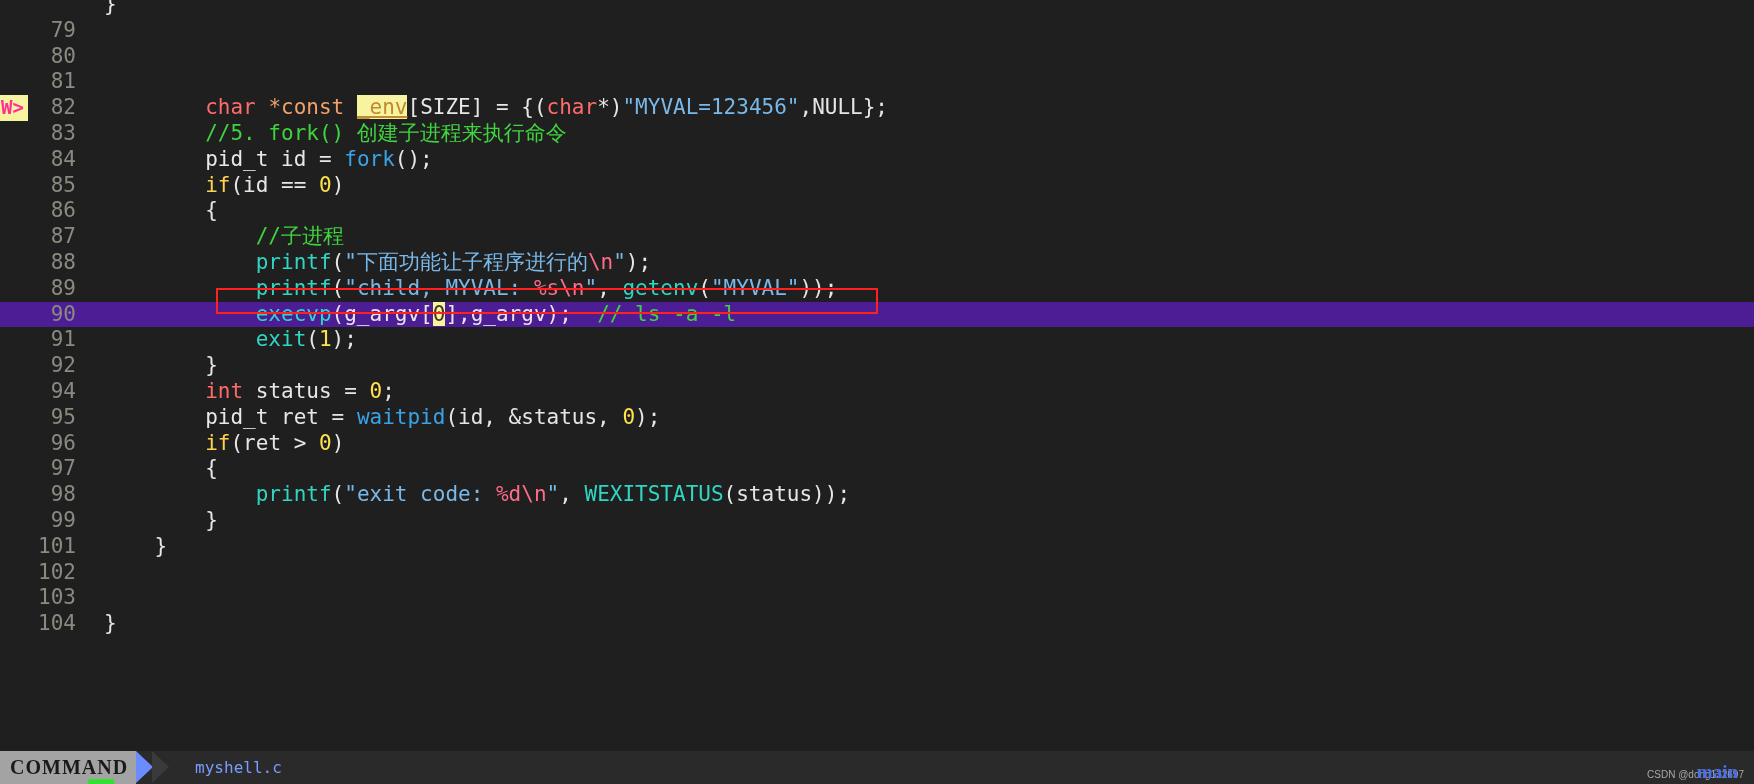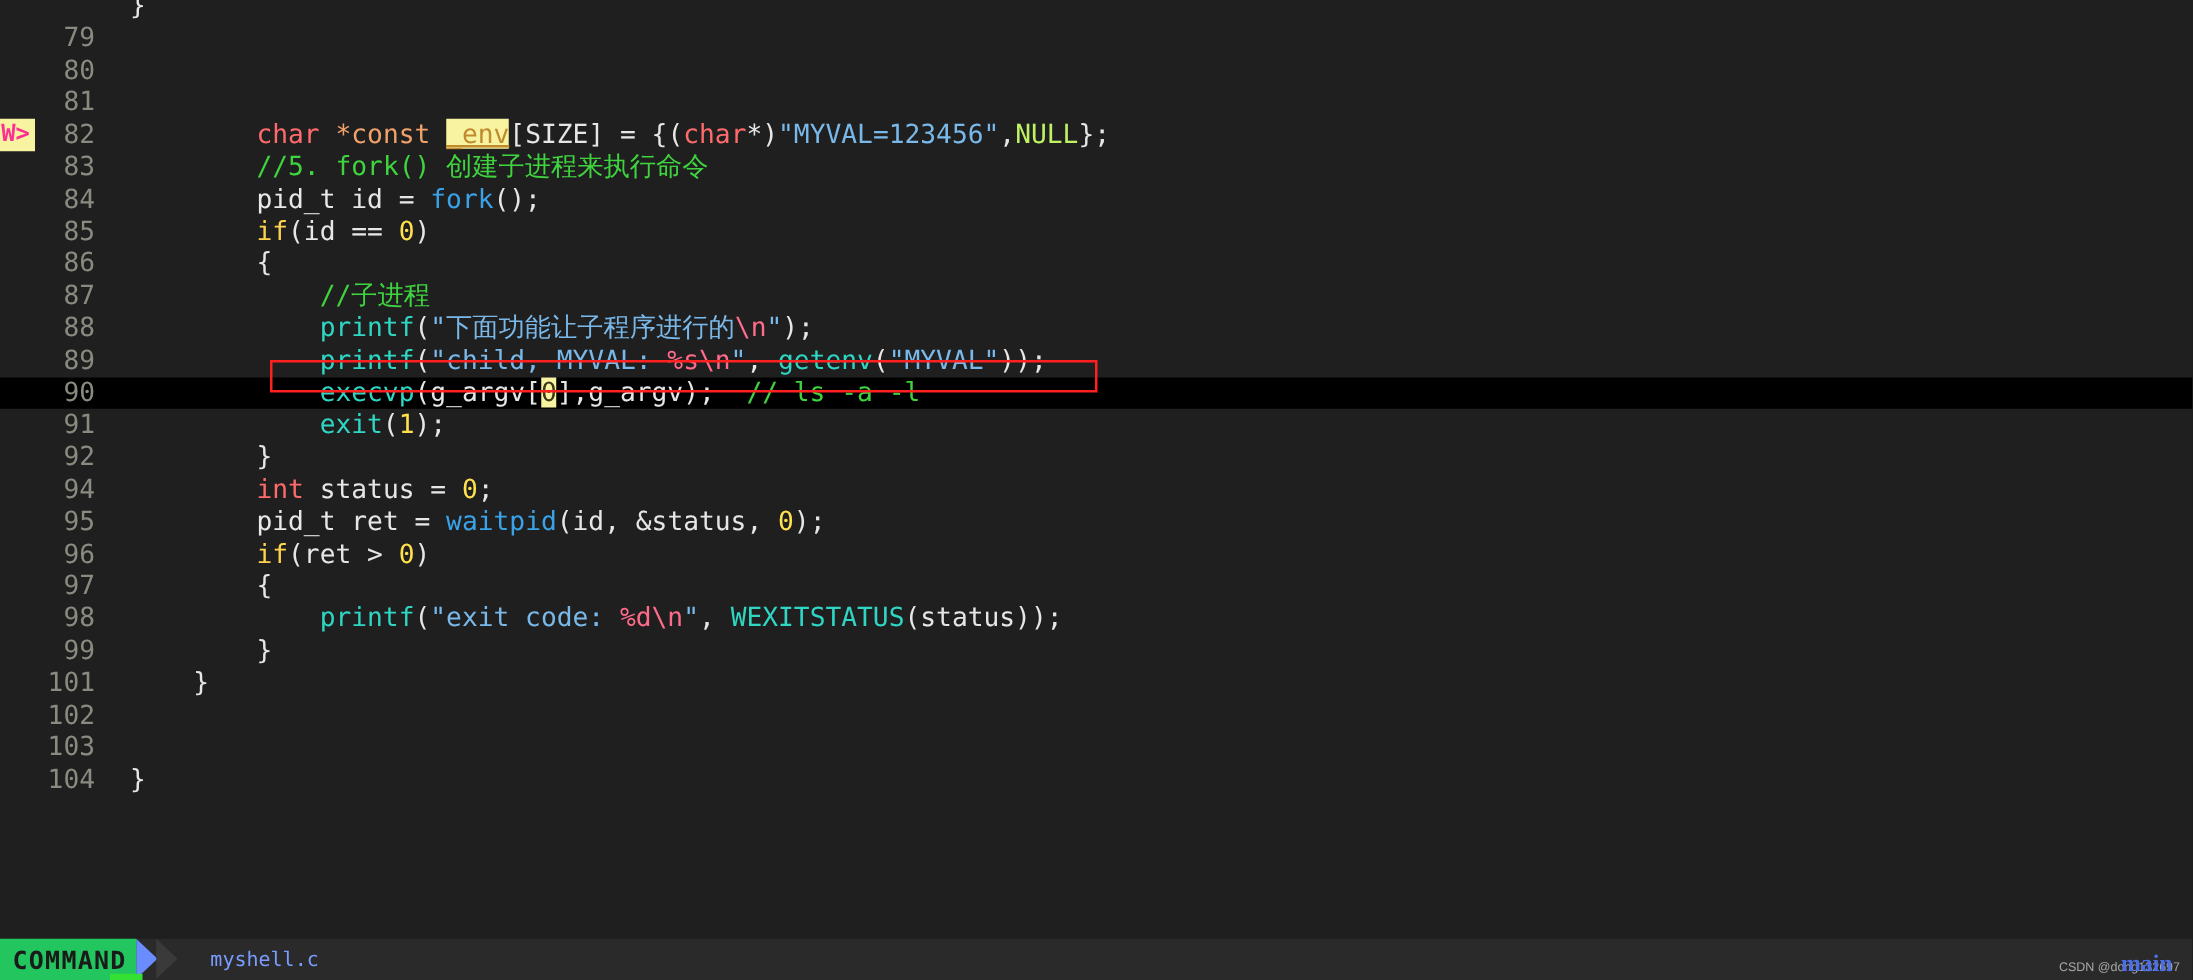--- a/index.html
+++ b/index.html
@@ -25,21 +25,21 @@
   }
   .line {
     display: flex;
     align-items: center;
     height: 25.8px;
     font-size: 21px;
     line-height: 25.8px;
     white-space: pre;
   }
   .line.current {
-    background: #000000;
+    background: #4c1d95;
   }
   .gutter-sign {
     width: 28px;
     min-width: 28px;
     text-align: left;
     font-size: 19px;
     font-weight: bold;
     color: #ff2f92;
     padding-left: 1px;
     box-sizing: border-box;
@@ -69,21 +69,21 @@
   .fn       { color: #2fd6c3; }      
   .fn2      { color: #3aa3e8; }      
   .str      { color: #79b8e8; }
   .esc      { color: #ff6b8a; }      
   .num      { color: #ffe14d; }      
   .cond     { color: #ffd24d; }      
   .cmt      { color: #3fd43f; }      
   .punct    { color: #e6e6e6; }
   .op       { color: #e6e6e6; }
   .brace    { color: #e6e6e6; }
-  .const    { color: #bef264; }
+  .const    { color: #e5e5e5; }
   .hl-search{ background:#f8f3a0; color:#c08a2e;margin-top:12px; }
   .hl-search u { text-decoration: underline; }
   .cursor-num { background:#f8f3a0; color:#3a3a1a; }
 
   .annot-box {
     position: absolute;
     border: 2px solid #ff2020;
     pointer-events: none;
     box-sizing: border-box;
   }
@@ -92,29 +92,30 @@
   .statusline {
     position: absolute;
     left: 0; bottom: 0;
     width: 1754px;
     height: 33px;
     background: #2a2a2a;
     display: flex;
     align-items: stretch;
   }
   .mode-block {
-    background: #22c55e;
+    background: #a3a3a3;
     color: #1a1a1a;
     font-weight: bold;
     font-size: 20px;
     letter-spacing: 1px;
     display: flex;
     align-items: center;
     padding: 0 8px 0 10px;
     position: relative;
+    font-family: Liberation Serif, serif;
   }
   .mode-arrow {
     width: 0; height: 0;
     border-top: 16.5px solid transparent;
     border-bottom: 16.5px solid transparent;
     border-left: 17px solid #6b8cff;
   }
   .mode-arrow2 {
     width: 0; height: 0;
     border-top: 16.5px solid transparent;

